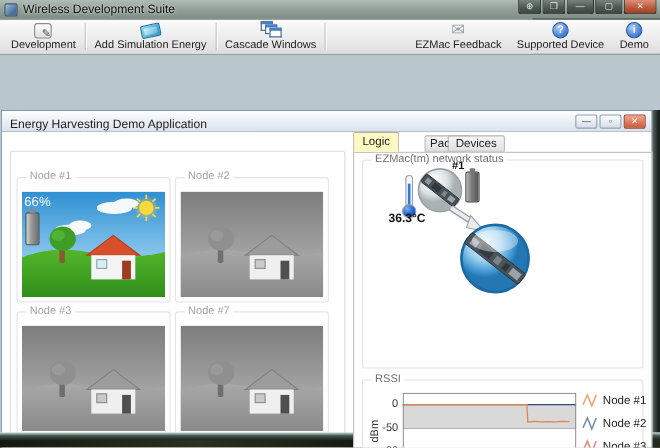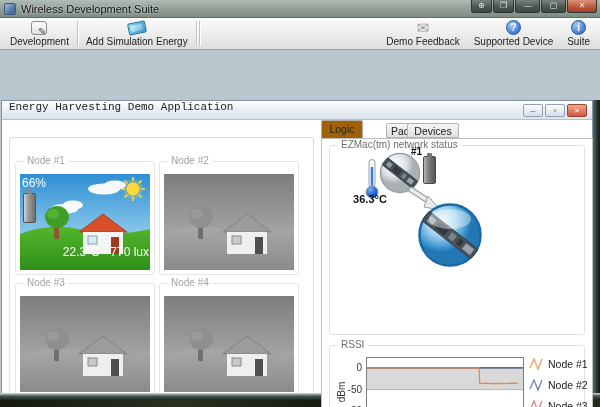--- a/index.html
+++ b/index.html
@@ -47,21 +47,21 @@
   .ic-round { width:15px; height:15px; border-radius:50%; border:1px solid #2a57a0; color:#fff;
     background:radial-gradient(circle at 35% 30%,#a8cdf4,#4e86d8 60%,#2d5fae);
     font-weight:bold; font-size:10px; display:flex; align-items:center; justify-content:center; }
 
   
   .mdi { position:absolute; left:0; top:50px; width:600px; height:343px; background:#b9c6ce; }
   .child { position:absolute; left:1px; top:50px; width:592px; height:343px;
     background:#ffffff; border:1px solid #8396a8; }
   .child-titlebar { position:absolute; left:0; top:0; right:0; height:19px;
     background:linear-gradient(180deg,#fdfeff,#e9eef5 55%,#dbe3ec); border-bottom:1px solid #b6c1cc;
-    display:flex; align-items:flex-start;font-family:Liberation Mono, monospace; }
+    display:flex; align-items:flex-end; }
   .child-title { font-size:11px; color:#222; margin-left:7px; }
   .cbtns { position:absolute; right:5px; top:3px; display:flex; gap:2px; }
   .cb { width:20px; height:13px; border:1px solid #8fa0b2; border-radius:2px;
     background:linear-gradient(#fdfdfd,#d5dee8); font-size:8px; color:#333; text-align:center; line-height:11px; }
   .cb.close { background:linear-gradient(#f2a68f,#cc5a3d); color:#fff; border-color:#9d4430; }
   .child-body { position:absolute; left:0; top:19px; right:0; bottom:0; background:#fff; }
 
   
   .left-panel { position:absolute; left:7px; top:17px; width:305px; height:305px;
     background:#fff; border:1px solid #dcdcdc; border-radius:3px; }
@@ -73,21 +73,21 @@
   .scene { position:absolute; left:4px; top:12px; width:130px; height:96px; overflow:hidden; }
   .ov-batt-pct { position:absolute; left:6px; top:14px; font-size:12px; color:#fff; }
   .ov-battery { position:absolute; left:7px; top:31px; width:13px; height:30px; border:1px solid #555;
     border-radius:2px; background:linear-gradient(90deg,#d3d3d3,#9a9a9a 40%,#6f6f6f); }
   .ov-battery::before { content:""; position:absolute; left:3px; top:-4px; width:5px; height:4px;
     background:#8a8a8a; border-radius:1px; }
   .ov-status { position:absolute; right:5px; bottom:15px; font-size:12px; color:#fff; }
 
   
   .tab { position:absolute; font-size:10.5px; color:#222; text-align:center; }
-  .tab-active { left:319px; top:0; width:42px; height:18px; background:#a16207;
+  .tab-active { left:319px; top:0; width:42px; height:18px; background:#fef9c3;
     border:1px solid #b0b0b0; border-bottom:none; border-radius:2px 2px 0 0; line-height:17px; z-index:3; }
   .tab-idle { top:3px; height:15px; background:linear-gradient(#f6f6f6,#e0e0e0);
     border:1px solid #b4b4b4; border-radius:2px 2px 0 0; line-height:14px; z-index:1; }
   .tab-packet { left:342px; width:42px;margin-left:42px; } .tab-nodeinfo { left:405px; width:52px; }
   .tab-panel { position:absolute; left:319px; top:18px; width:272px; height:304px;
     background:#fff; border:1px solid #bdbdbd; z-index:2; }
 
   .groupbox { position:absolute; border:1px solid #e2e2e2; border-radius:3px; background:#fff; }
   .gb-label { position:absolute; top:-7px; left:8px; background:#fff; padding:0 3px;
     font-size:10px; color:#6e6e6e; white-space:nowrap; }
@@ -153,40 +153,50 @@
           <span class="lbl">Development</span>
         </div>
         <div class="tb-sep"></div>
         <div class="tb-btn">
           <div class="ic-box">
               <div class="ic-dev"></div>
             </div>
           <span class="lbl">Add Simulation Energy</span>
         </div>
         <div class="tb-sep"></div>
+        <div class="tb-btn">
+          <div class="ic-box">
+              <div class="ic-cas">
+                <span></span>
+                <span></span>
+                <span></span>
+              </div>
+            </div>
+          <span class="lbl">Cascade Windows</span>
+        </div>
         <div class="tb-sep"></div>
       </div>
       <div class="tb-group tb-right">
         <div class="tb-btn">
           <div class="ic-box">
               <span class="ic-env">✉</span>
             </div>
-          <span class="lbl">Demo Feedback</span>
+          <span class="lbl">EZMac Feedback</span>
         </div>
         <div class="tb-btn">
           <div class="ic-box">
               <div class="ic-round">?</div>
             </div>
           <span class="lbl">Supported Device</span>
         </div>
         <div class="tb-btn">
           <div class="ic-box">
               <div class="ic-round">i</div>
             </div>
-          <span class="lbl">Suite</span>
+          <span class="lbl">Demo</span>
         </div>
       </div>
     </div>
 
     <div class="mdi">
       <div class="child">
         <div class="child-titlebar">
           <span class="child-title">Energy Harvesting Demo Application</span>
           <div class="cbtns">
             <div class="cb">—</div>
@@ -236,21 +246,20 @@
     <rect x="34" y="49" width="5" height="16" rx="1.5" fill="#8a5a2e"></rect>
     <ellipse cx="37" cy="43" rx="12" ry="11" fill="#3f9e26"></ellipse>
     <ellipse cx="33" cy="40" rx="6" ry="5" fill="#5fc040" opacity="0.6"></ellipse>
     <polygon points="59,58 83,40 107,58" fill="#d8502b" stroke="#b03c1e" stroke-width="1"></polygon>
     <rect x="63" y="58" width="40" height="22" fill="#f4f4f4"></rect>
     <rect x="91" y="63" width="8" height="17" fill="#a03a23"></rect>
     <rect x="68" y="62" width="9" height="8" fill="#d8ecf4" stroke="#8aa0ac" stroke-width="1"></rect>
   </svg></div>
             <span class="ov-batt-pct">66%</span>
             <div class="ov-battery"></div>
-            <span class="ov-status">22.3°C - 770 lux</span>
           </div>
           <div class="node-group ng2">
             <span class="node-label">Node #2</span>
             <div class="scene"><svg width="130" height="96" viewBox="0 0 130 96">
     <defs>
       <linearGradient id="sc1s" x1="0" y1="0" x2="0" y2="1">
                       <stop offset="0" stop-color="#7d7d7d"></stop>
                       <stop offset="1" stop-color="#bcbcbc"></stop>
                     </linearGradient>
       <linearGradient id="sc1d" x1="0" y1="0" x2="0" y2="1">
@@ -295,21 +304,21 @@
     <rect x="34" y="49" width="5" height="16" rx="1.5" fill="#6f6f6f"></rect>
     <ellipse cx="37" cy="43" rx="12" ry="11" fill="#8f8f8f"></ellipse>
     <ellipse cx="33" cy="40" rx="6" ry="5" fill="#a2a2a2" opacity="0.6"></ellipse>
     <polygon points="59,58 83,40 107,58" fill="#9c9c9c" stroke="#7f7f7f" stroke-width="1"></polygon>
     <rect x="63" y="58" width="40" height="22" fill="#efefef"></rect>
     <rect x="91" y="63" width="8" height="17" fill="#4f4f4f"></rect>
     <rect x="68" y="62" width="9" height="8" fill="#c9c9c9" stroke="#8a8a8a" stroke-width="1"></rect>
   </svg></div>
           </div>
           <div class="node-group ng4">
-            <span class="node-label">Node #4</span>
+            <span class="node-label">Node #7</span>
             <div class="scene"><svg width="130" height="96" viewBox="0 0 130 96">
     <defs>
       <linearGradient id="sc3s" x1="0" y1="0" x2="0" y2="1">
                       <stop offset="0" stop-color="#7d7d7d"></stop>
                       <stop offset="1" stop-color="#bcbcbc"></stop>
                     </linearGradient>
       <linearGradient id="sc3d" x1="0" y1="0" x2="0" y2="1">
                       <stop offset="0" stop-color="#a8a8a8"></stop>
                       <stop offset="1" stop-color="#8a8a8a"></stop>
                     </linearGradient>

